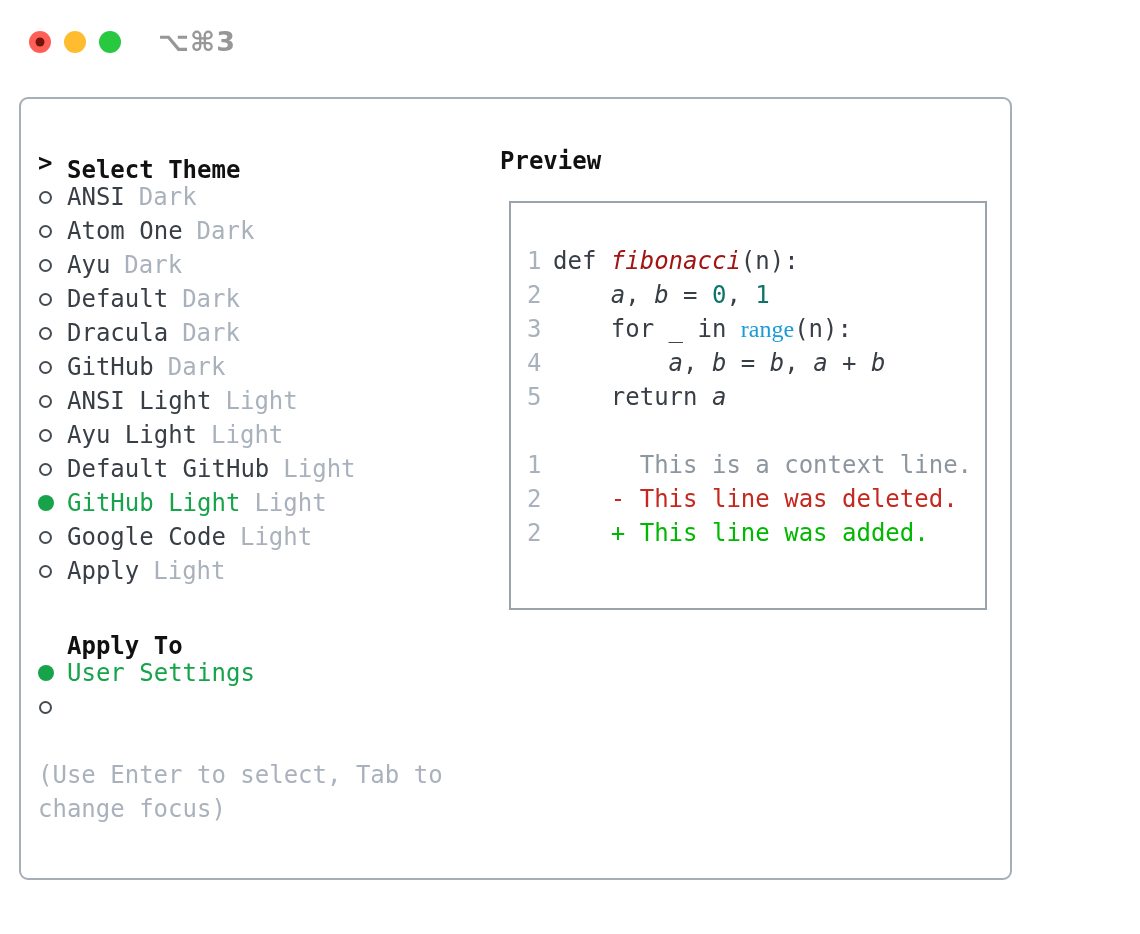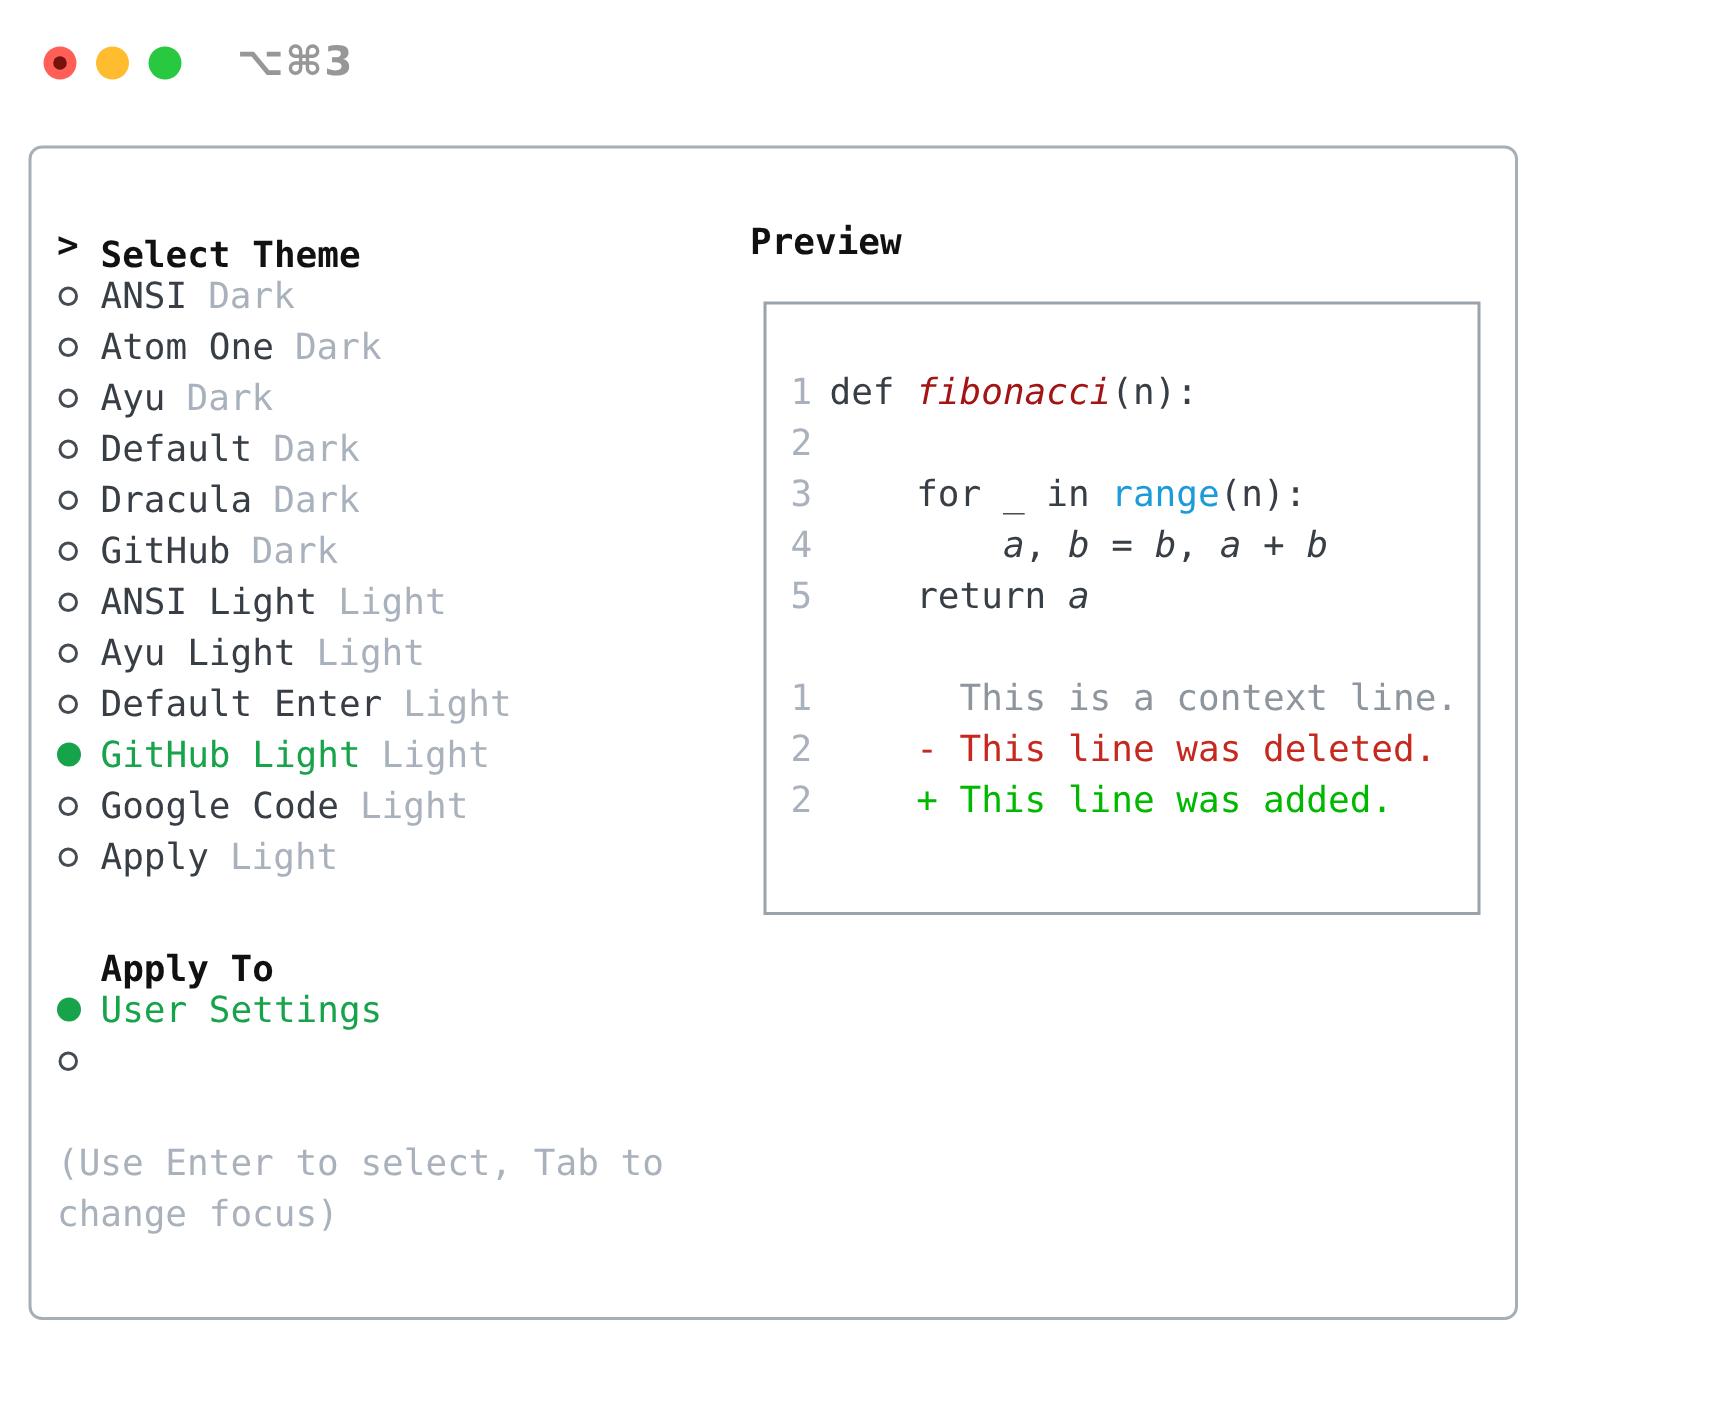--- a/index.html
+++ b/index.html
@@ -47,21 +47,21 @@
   
   .right-col{position:absolute;left:479px;top:45px;}
   .preview-title{font-size:24px;line-height:34px;font-weight:bold;color:#111;}
   .preview-box{position:absolute;left:488px;top:102px;width:478px;height:409px;
     border:2px solid var(--preview-border);background:#fff;padding:41px 10px 0 16px;}
   .cline{display:flex;height:34px;align-items:center;font-size:24px;line-height:34px;white-space:pre;}
   .ln{width:26px;color:var(--muted);flex:none;}
   .seg-plain{color:var(--text);}
   .seg-func{color:var(--func-red);font-style:italic;}
   .seg-num{color:var(--num-teal);}
-  .seg-builtin{color:var(--builtin-blue);}
+  .seg-builtin{color:var(--builtin-blue);font-family:Liberation Serif, serif;}
   .seg-var{color:var(--text);font-style:italic;}
   .seg-context{color:var(--ctx-gray);}
   .seg-deleted{color:var(--del-red);}
   .seg-added{color:var(--add-green);}
 </style>
 </head>
 <body>
 
 <div class="window">
 
@@ -84,21 +84,21 @@
 
       <div id="theme-list">
           <div class="row"><span class="marker-col"><span class="radio"></span></span><span class="theme-name">ANSI</span><span class="theme-tag">Dark</span></div>
           <div class="row"><span class="marker-col"><span class="radio"></span></span><span class="theme-name">Atom One</span><span class="theme-tag">Dark</span></div>
           <div class="row"><span class="marker-col"><span class="radio"></span></span><span class="theme-name">Ayu</span><span class="theme-tag">Dark</span></div>
           <div class="row"><span class="marker-col"><span class="radio"></span></span><span class="theme-name">Default</span><span class="theme-tag">Dark</span></div>
           <div class="row"><span class="marker-col"><span class="radio"></span></span><span class="theme-name">Dracula</span><span class="theme-tag">Dark</span></div>
           <div class="row"><span class="marker-col"><span class="radio"></span></span><span class="theme-name">GitHub</span><span class="theme-tag">Dark</span></div>
           <div class="row"><span class="marker-col"><span class="radio"></span></span><span class="theme-name">ANSI Light</span><span class="theme-tag">Light</span></div>
           <div class="row"><span class="marker-col"><span class="radio"></span></span><span class="theme-name">Ayu Light</span><span class="theme-tag">Light</span></div>
-          <div class="row"><span class="marker-col"><span class="radio"></span></span><span class="theme-name">Default Enter</span><span class="theme-tag">Light</span></div>
+          <div class="row"><span class="marker-col"><span class="radio"></span></span><span class="theme-name">Default GitHub</span><span class="theme-tag">Light</span></div>
           <div class="row sel"><span class="marker-col"><span class="radio sel"></span></span><span class="theme-name">GitHub Light</span><span class="theme-tag">Light</span></div>
           <div class="row"><span class="marker-col"><span class="radio"></span></span><span class="theme-name">Google Code</span><span class="theme-tag">Light</span></div>
           <div class="row"><span class="marker-col"><span class="radio"></span></span><span class="theme-name">Apply</span><span class="theme-tag">Light</span></div>
         </div>
 
       <div class="spacer"></div>
 
       <div class="row">
         <span class="marker-col"></span>
         <span class="hdr">Apply To</span>
@@ -115,21 +115,21 @@
       <div class="row footer">change focus)</div>
     </div>
 
     <div class="right-col">
       <div class="preview-title">Preview</div>
     </div>
 
     <div class="preview-box">
       <div id="code-lines">
           <div class="cline"><span class="ln">1</span><span class="code"><span class="seg-plain">def </span><span class="seg-func">fibonacci</span><span class="seg-plain">(n):</span></span></div>
-          <div class="cline"><span class="ln">2</span></div>
+          <div class="cline"><span class="ln">2</span><span class="code"><span class="seg-plain">    </span><span class="seg-var">a</span><span class="seg-plain">, </span><span class="seg-var">b</span><span class="seg-plain"> = </span><span class="seg-num">0</span><span class="seg-plain">, </span><span class="seg-num">1</span></span></div>
           <div class="cline"><span class="ln">3</span><span class="code"><span class="seg-plain">    for _ in </span><span class="seg-builtin">range</span><span class="seg-plain">(n):</span></span></div>
           <div class="cline"><span class="ln">4</span><span class="code"><span class="seg-plain">        </span><span class="seg-var">a</span><span class="seg-plain">, </span><span class="seg-var">b</span><span class="seg-plain"> = </span><span class="seg-var">b</span><span class="seg-plain">, </span><span class="seg-var">a</span><span class="seg-plain"> + </span><span class="seg-var">b</span></span></div>
           <div class="cline"><span class="ln">5</span><span class="code"><span class="seg-plain">    return </span><span class="seg-var">a</span></span></div>
           <div class="cline"><span class="ln"></span><span class="code"></span></div>
           <div class="cline"><span class="ln">1</span><span class="code"><span class="seg-context">      This is a context line.</span></span></div>
           <div class="cline"><span class="ln">2</span><span class="code"><span class="seg-deleted">    - This line was deleted.</span></span></div>
           <div class="cline"><span class="ln">2</span><span class="code"><span class="seg-added">    + This line was added.</span></span></div>
         </div>
     </div>
 

